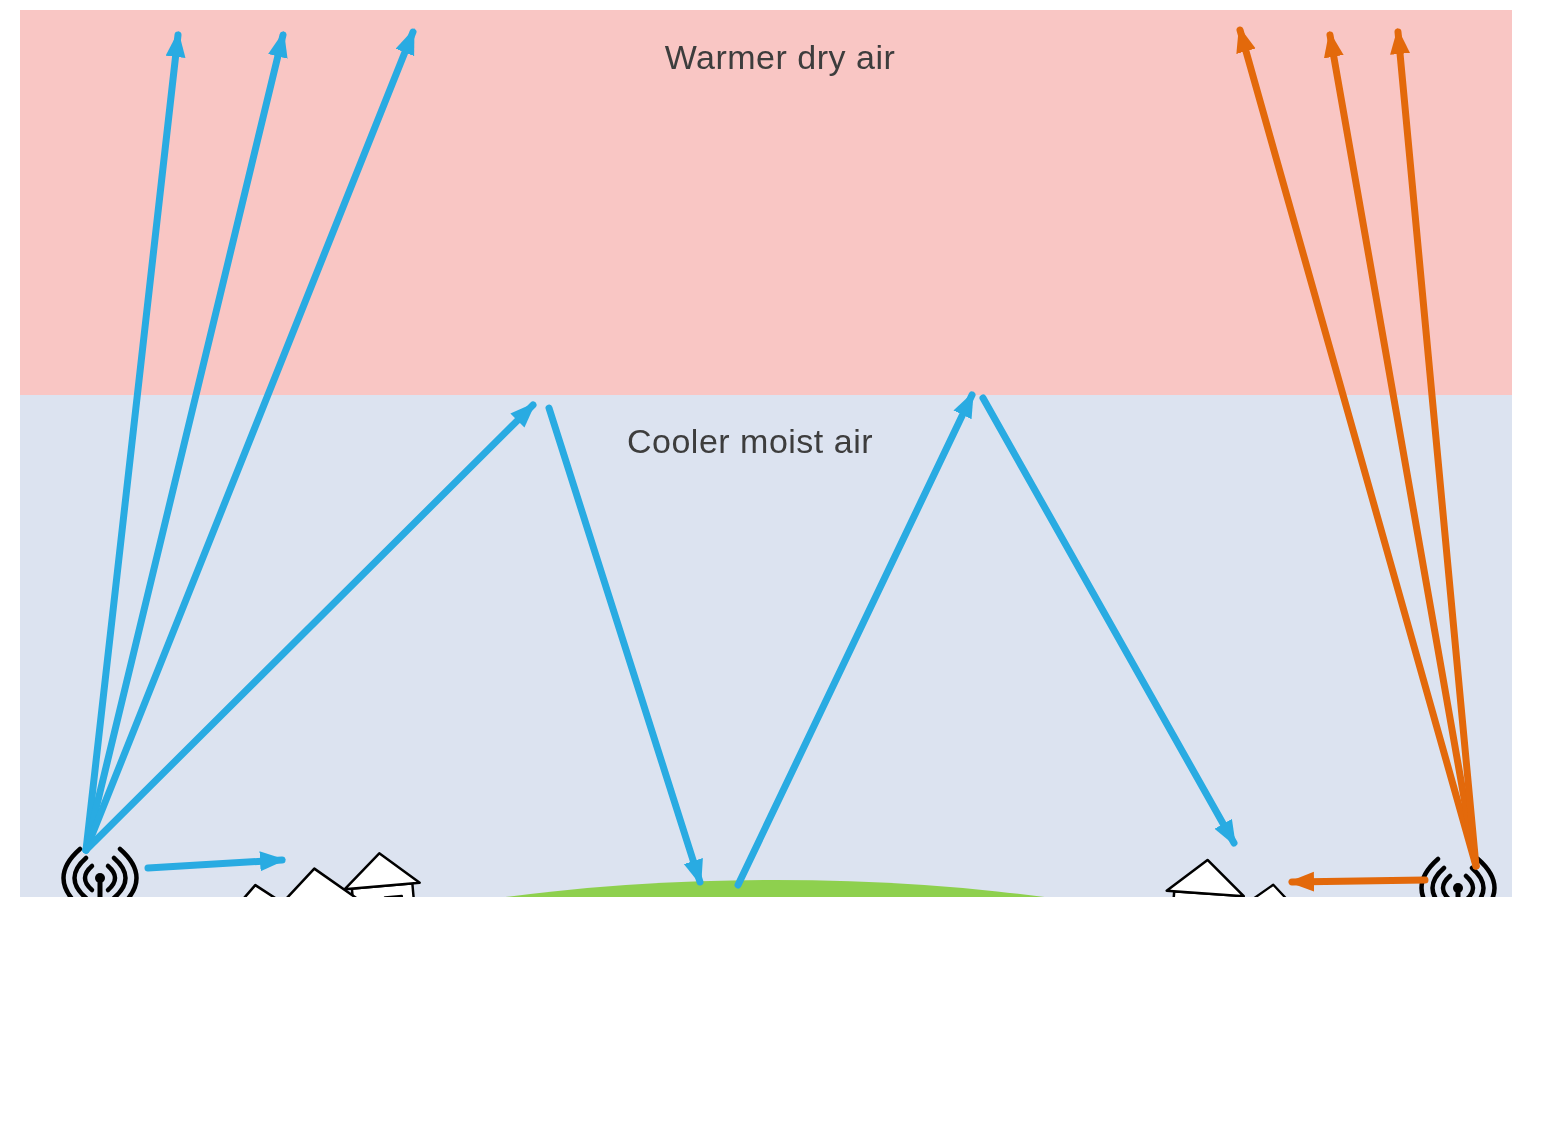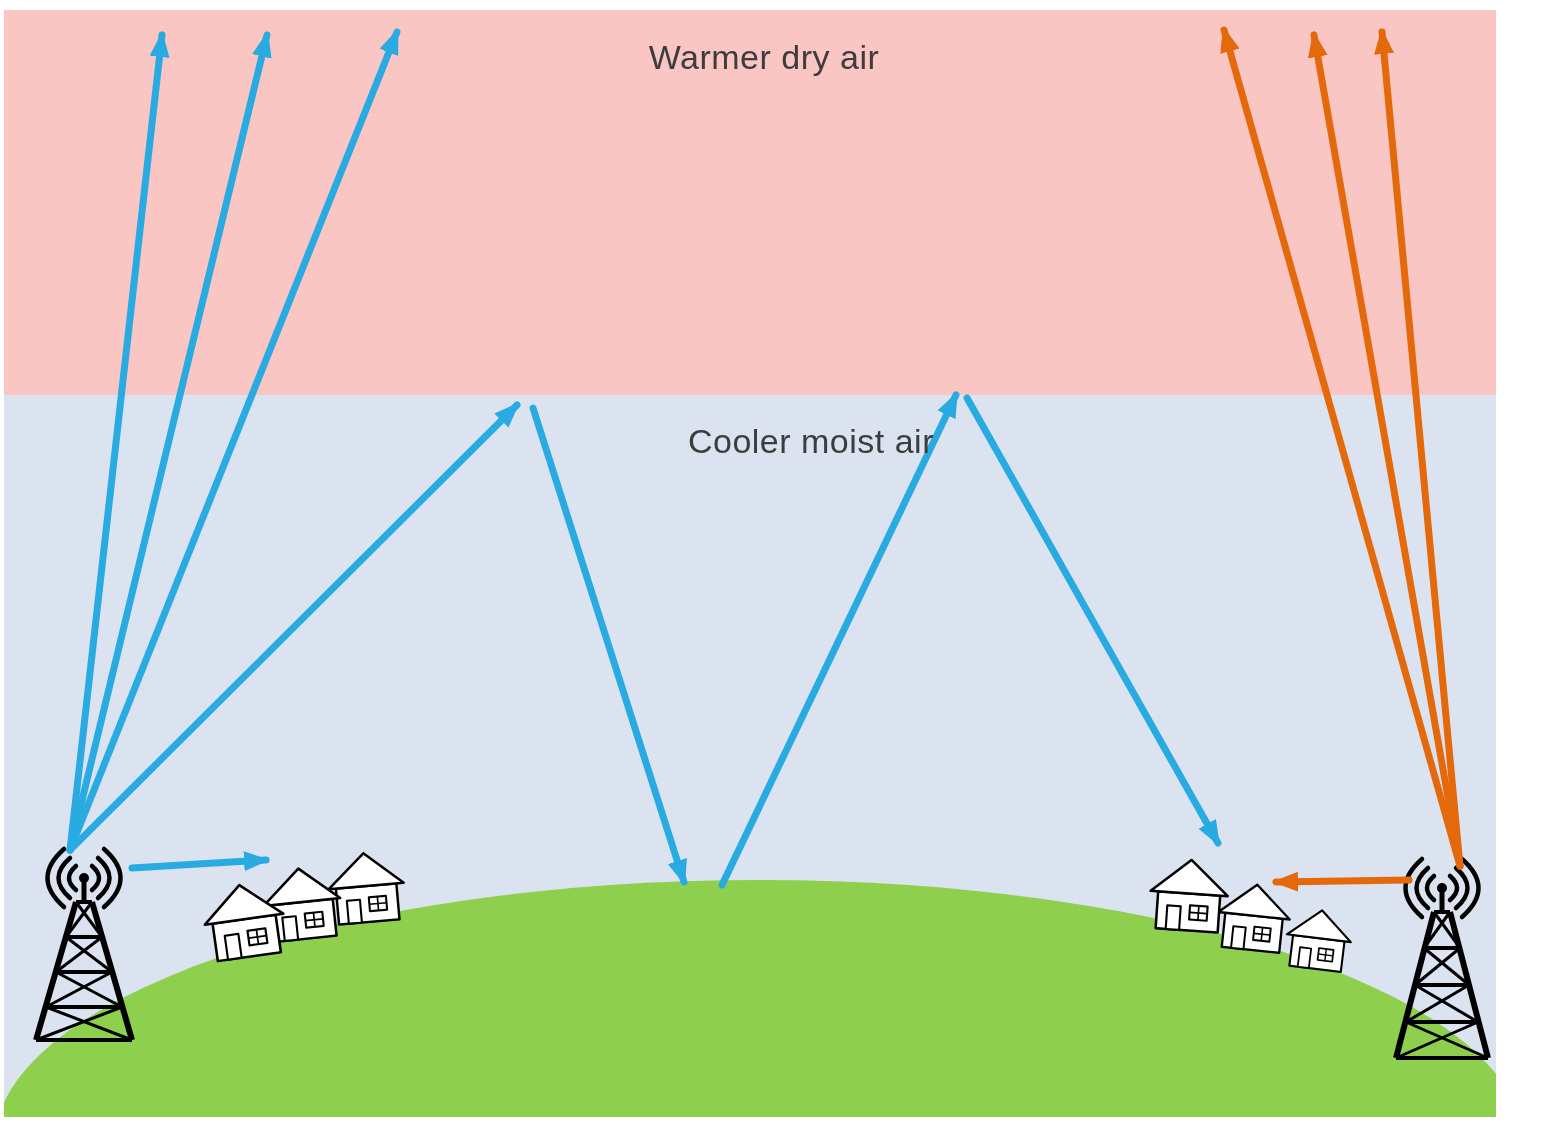--- a/index.html
+++ b/index.html
@@ -10,44 +10,44 @@
   }
   #stage {
     position: relative;
     width: 1556px;
     height: 1133px;
     background: #ffffff;
     overflow: hidden;
   }
   #canvas {
     position: absolute;
-    left: 4px;
+    left: 20px;
     top: 10px;
     width: 1492px;
-    height: 1107px;
+    height: 887px;
     overflow: hidden;
   }
   #scene-svg {
     position: absolute;
     left: 0;
     top: 0;
     width: 1492px;
     height: 1115px;
   }
   .layer-label {
     position: absolute;
     font-size: 34px;
     color: #3d3d3d;
     text-align: center;
     white-space: nowrap;
     z-index: 5;
     letter-spacing: 0.5px;
   }
   #warm-label { left: 560px; top: 28px; width: 400px; }
-  #cool-label { left: 530px; top: 412px; width: 400px; text-align: right; }
+  #cool-label { left: 530px; top: 412px; width: 400px; }
 </style>
 </head>
 <body>
 
 <div id="stage">
   <div id="canvas">
 
     <svg id="scene-svg" viewBox="0 0 1492 1115" xmlns="http://www.w3.org/2000/svg">
 
       <defs>

